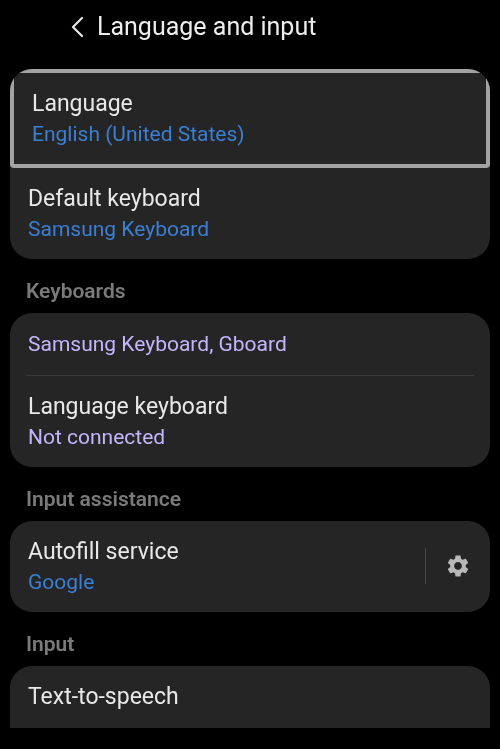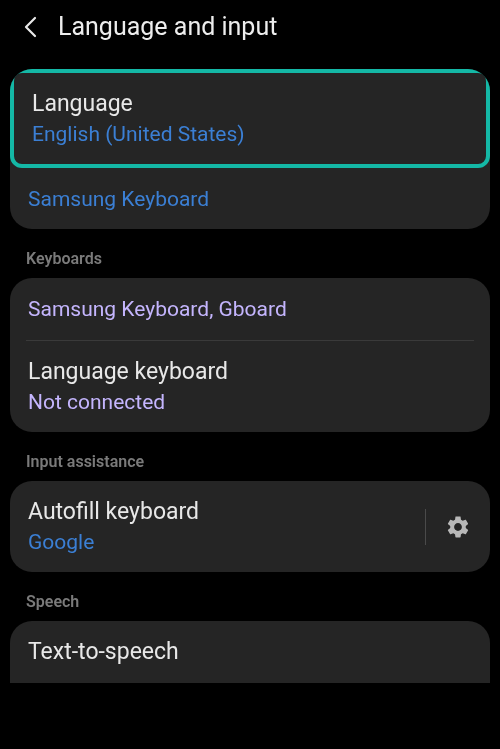--- a/index.html
+++ b/index.html
@@ -8,21 +8,22 @@
       height: 749px;
       background: #000000;
       font-family: -apple-system, BlinkMacSystemFont, 'Segoe UI', Roboto, sans-serif;
       color: #e8e8e8;
       overflow: hidden;
     }
     .header {
       display: flex;
       align-items: center;
       padding: 12px 18px 16px 18px;
-      gap: 16px;
+      gap: 8px;
+      margin-left: 47px;
     }
     .back-icon {
       width: 24px;
       height: 24px;
       display: flex;
       align-items: center;
       justify-content: center;
     }
     .back-icon svg { width: 14px; height: 22px; }
     .header-title {
@@ -47,30 +48,30 @@
       line-height: 1.3;
     }
     .item-sub {
       font-size: 21px;
       margin-top: 2px;
       line-height: 1.3;
     }
     .link-blue { color: #3b7fd4; }
     .muted { color: #c4b5fd; }
     .highlight {
-      border: 4px solid #14b8a6;
-      border-radius: 12px;
+      border: 4px solid #a3a3a3;
+      border-radius: 4px;
     }
     .divider {
       height: 1px;
       background: #3a3a3a;
       margin: 0 16px;
     }
     .section-label {
-      font-size: 16px;
+      font-size: 21px;
       font-weight: 600;
       color: #7a7a7a;
       padding: 20px 26px 10px 26px;
     }
     .item.with-gear {
       display: flex;
       align-items: center;
       justify-content: space-between;
     }
     .gear-wrap {
@@ -107,20 +108,21 @@
   </div>
   <div class="header-title">Language and input</div>
 </div>
 
 <div class="card first">
   <div class="item highlight">
     <div class="item-title">Language</div>
     <div class="item-sub link-blue">English (United States)</div>
   </div>
   <div class="item">
+    <div class="item-title">Default keyboard</div>
     <div class="item-sub link-blue">Samsung Keyboard</div>
   </div>
 </div>
 
 <div class="section-label">Keyboards</div>
 
 <div class="card">
   <div class="item">
     <div class="item-sub muted">Samsung Keyboard, Gboard</div>
   </div>
@@ -129,33 +131,33 @@
     <div class="item-title">Language keyboard</div>
     <div class="item-sub muted">Not connected</div>
   </div>
 </div>
 
 <div class="section-label">Input assistance</div>
 
 <div class="card">
   <div class="item with-gear">
     <div>
-      <div class="item-title">Autofill keyboard</div>
+      <div class="item-title">Autofill service</div>
       <div class="item-sub link-blue">Google</div>
     </div>
     <div class="gear-wrap">
       <div class="vert-sep"></div>
       <div class="gear-icon">
         <svg viewBox="0 0 24 24">
             <path d="M19.14,12.94c0.04-0.3,0.06-0.61,0.06-0.94c0-0.32-0.02-0.64-0.07-0.94l2.03-1.58c0.18-0.14,0.23-0.41,0.12-0.61 l-1.92-3.32c-0.12-0.22-0.37-0.29-0.59-0.22l-2.39,0.96c-0.5-0.38-1.03-0.7-1.62-0.94L14.4,2.81c-0.04-0.24-0.24-0.41-0.48-0.41 h-3.84c-0.24,0-0.43,0.17-0.47,0.41L9.25,5.35C8.66,5.59,8.12,5.92,7.63,6.29L5.24,5.33c-0.22-0.08-0.47,0-0.59,0.22L2.74,8.87 C2.62,9.08,2.66,9.34,2.86,9.48l2.03,1.58C4.84,11.36,4.8,11.69,4.8,12s0.02,0.64,0.07,0.94l-2.03,1.58 c-0.18,0.14-0.23,0.41-0.12,0.61l1.92,3.32c0.12,0.22,0.37,0.29,0.59,0.22l2.39-0.96c0.5,0.38,1.03,0.7,1.62,0.94l0.36,2.54 c0.05,0.24,0.24,0.41,0.48,0.41h3.84c0.24,0,0.44-0.17,0.47-0.41l0.36-2.54c0.59-0.24,1.13-0.56,1.62-0.94l2.39,0.96 c0.22,0.08,0.47,0,0.59-0.22l1.92-3.32c0.12-0.22,0.07-0.47-0.12-0.61L19.14,12.94z M12,15.6c-1.98,0-3.6-1.62-3.6-3.6 s1.62-3.6,3.6-3.6s3.6,1.62,3.6,3.6S13.98,15.6,12,15.6z"></path>
           </svg>
       </div>
     </div>
   </div>
 </div>
 
-<div class="section-label">Speech</div>
+<div class="section-label">Input</div>
 
 <div class="card bottom-cut">
   <div class="item">
     <div class="item-title">Text-to-speech</div>
   </div>
 </div>
 
 </body></html>

